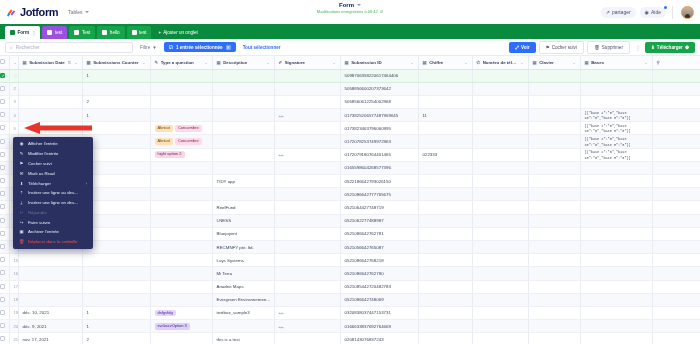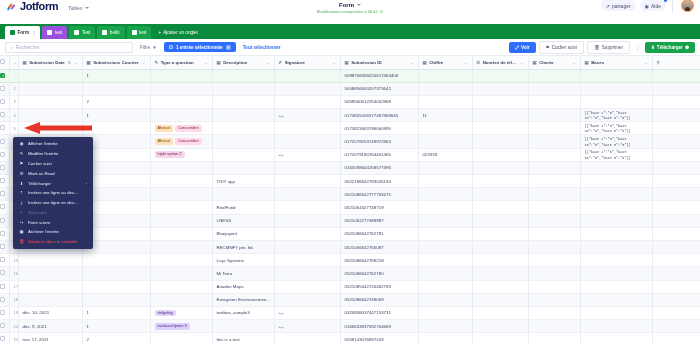--- a/index.html
+++ b/index.html
@@ -8,21 +8,21 @@
     font-family: "Liberation Sans", sans-serif;
     font-size: 5px;
     background: #fff;
     overflow: hidden;
     color: #2c3345;
   }
   #app { position: relative; width: 700px; height: 344px; }
 
   
   .topbar {
-    height: 22px; background: #fff; display: flex; align-items: flex-end;
+    height: 22px; background: #fff; display: flex; align-items: center;
     padding: 12px 6px; position: relative; border-bottom: 0px solid #e8e8e8;
   }
   .logo-wrap { display: flex; align-items: center; gap: 3px; }
   .logo-mark { width: 11px; height: 11px; position: relative; }
   .logo-mark svg { display: block; }
   .logo-text { font-size: 11px; font-weight: bold; letter-spacing: -0.4px; color: #0a1551; }
   .tables-pill {
     margin-left: 7px; font-size: 5px; color: #6a7290; display: flex;
     align-items: center; gap: 2px; padding: 1px 3px; border-radius: 2px;
   }

